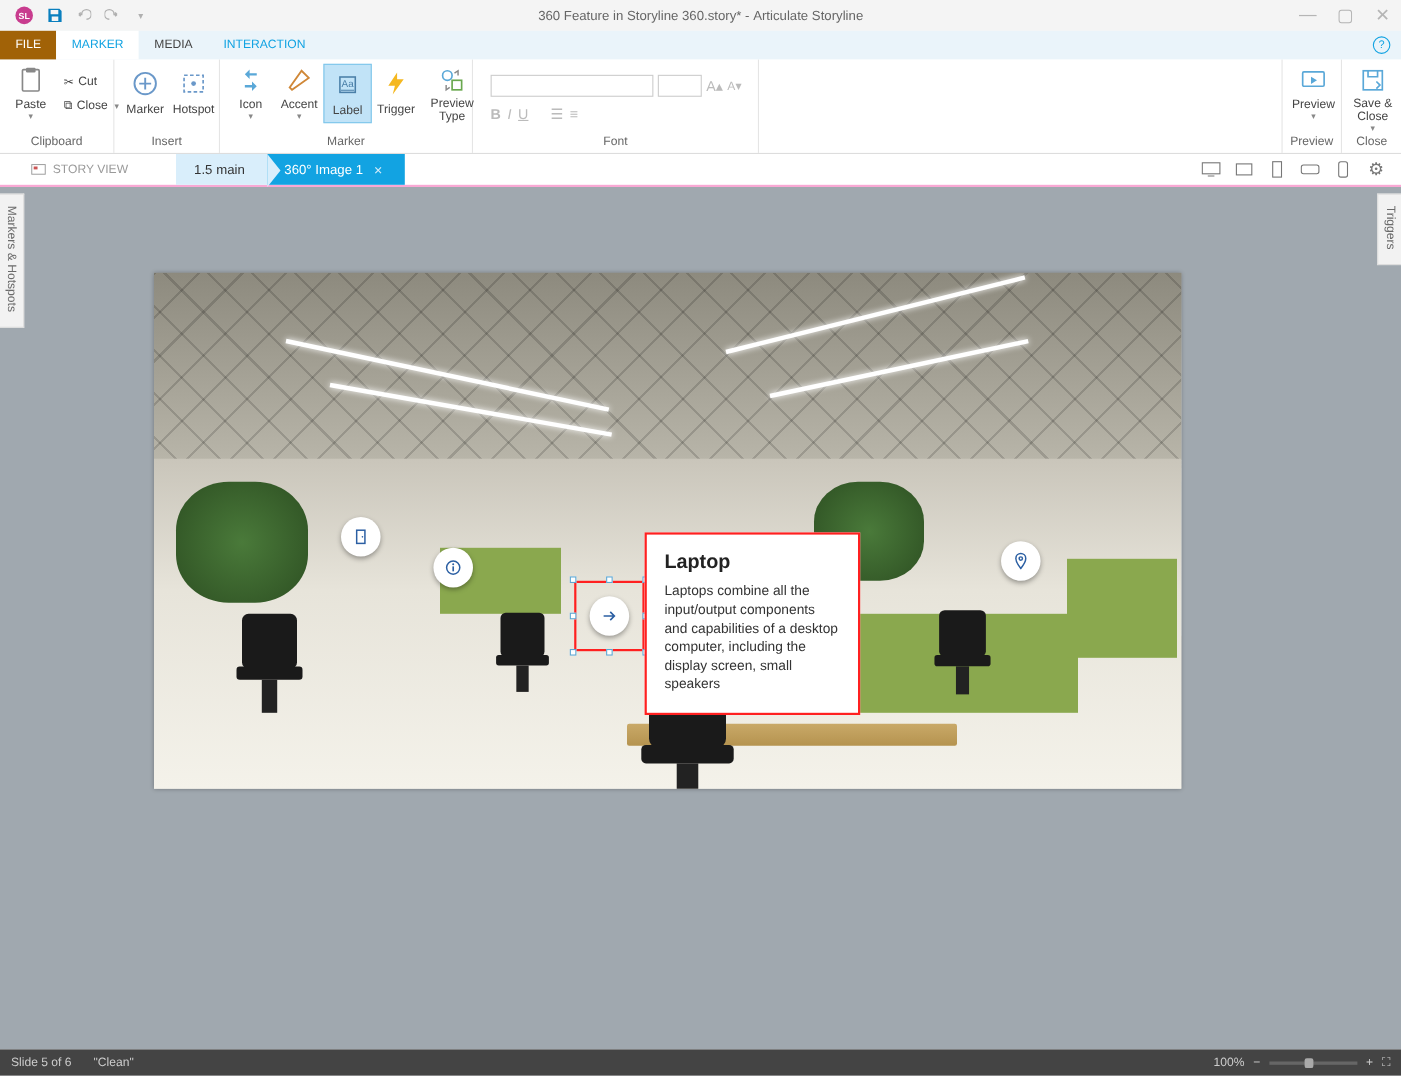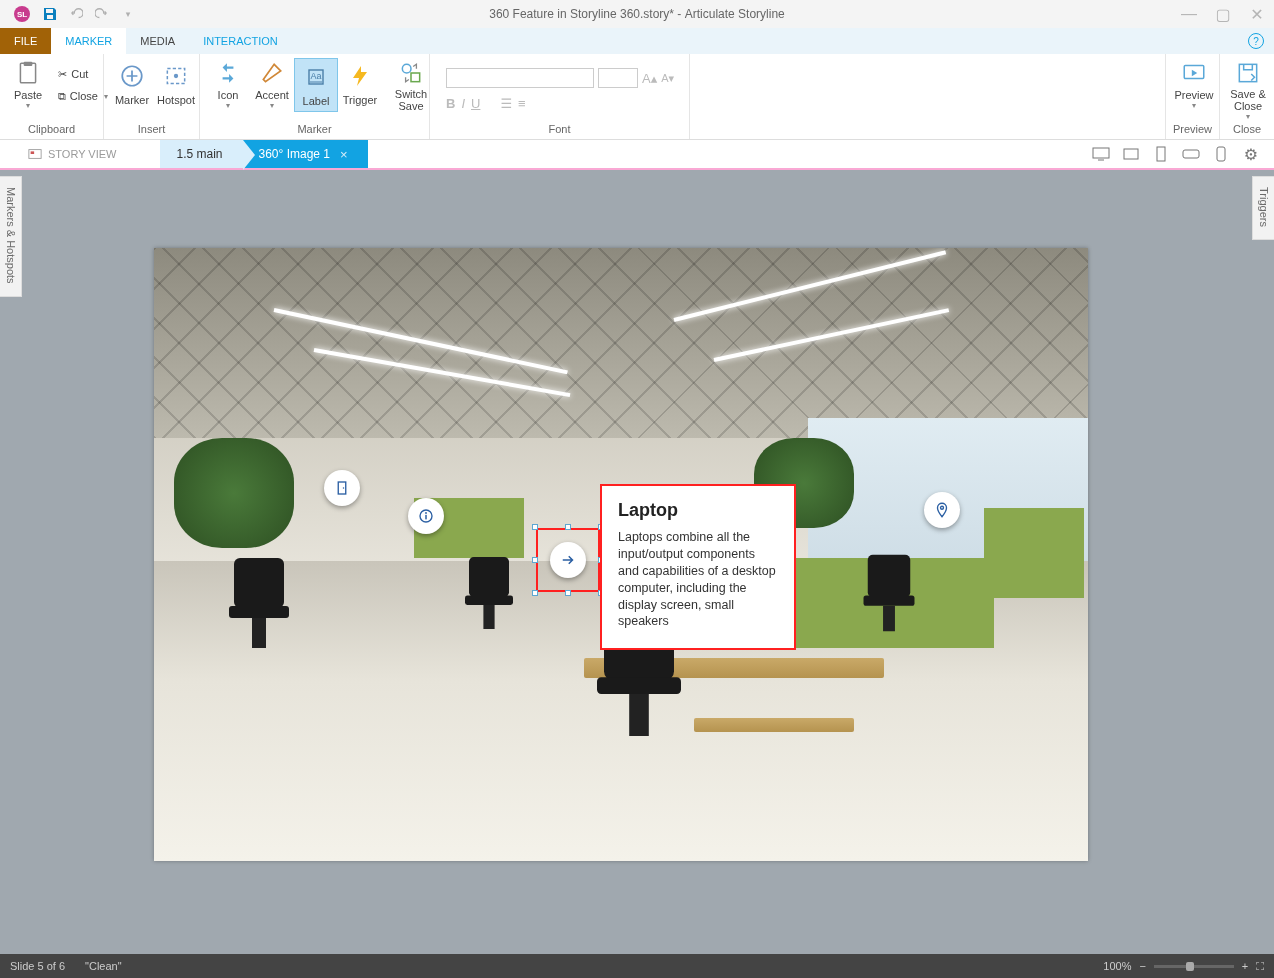--- a/index.html
+++ b/index.html
@@ -52,21 +52,21 @@
 .view-icons div { width:30px; height:30px; display:flex; align-items:center; justify-content:center; color:#777; cursor:pointer;}
 .gear { font-size:16px;}
 
 
 .work-area { position:relative; height: calc(978px - 28px - 26px - 86px - 30px - 24px); background:#a0a8af; }
 .left-panel-tab { position:absolute; left:0; top:6px; width:22px; padding:10px 2px; text-align:center; font-size:11px; color:#6a6a6a; background:#f2f2f2; border:1px solid #ddd; border-left:none;}
 .left-panel-tab span { writing-mode: vertical-rl; }
 .right-panel-tab { position:absolute; right:0; top:6px; width:22px; padding:10px 2px; text-align:center; font-size:11px; color:#6a6a6a; background:#f2f2f2; border:1px solid #ddd; border-right:none;}
 .right-panel-tab span { writing-mode: vertical-rl; }
 
-.stage { position:absolute; left:154px; top:78px; width:934px; height:613px; background: linear-gradient(180deg,#9a978b 0%, #c9c5b9 18%, #e9e6dd 55%, #f2efe7 100%); overflow:hidden; box-shadow: 0 0 4px rgba(0,0,0,.3);}
+.stage { position:absolute; left:140px; top:78px; width:934px; height:469px; background: linear-gradient(180deg,#9a978b 0%, #c9c5b9 18%, #e9e6dd 55%, #f2efe7 100%); overflow:hidden; box-shadow: 0 0 4px rgba(0,0,0,.3);}
 
 .ceiling { position:absolute; top:0; left:0; right:0; height:190px; background: repeating-linear-gradient(135deg, rgba(0,0,0,.15) 0 2px, transparent 2px 28px), repeating-linear-gradient(45deg, rgba(0,0,0,.15) 0 2px, transparent 2px 28px), linear-gradient(180deg,#8d8a7e,#bdbaae);}
 .light-strip { position:absolute; height:4px; background:#fff; box-shadow:0 0 6px #fff; transform-origin:left;}
 .floor { position:absolute; left:0; right:0; bottom:0; height:300px; background: linear-gradient(180deg, #c9c5ba 0%, #e7e4da 40%, #f4f2ea 100%);}
 .window-r { position:absolute; right:0; top:170px; width:280px; height:160px; background: linear-gradient(180deg,#e0ecf2,#cddce5);}
 .greenery { position:absolute; background:radial-gradient(circle,#4a7a3a,#2d4f22); border-radius:40%;}
 .desk { position:absolute; background:linear-gradient(180deg,#c9a968,#b5934f); border-radius:2px;}
 .chair { position:absolute; width:70px; height:90px;}
 .chair .back { position:absolute; top:0; left:10px; width:50px; height:50px; background:#1a1a1a; border-radius:6px;}
 .chair .seat { position:absolute; top:48px; left:5px; width:60px; height:12px; background:#1a1a1a; border-radius:3px;}
@@ -222,21 +222,21 @@
         <div class="btn-label">Trigger</div>
       </div>
       <div class="big-btn" style="min-width:58px;">
         <div class="icon-slot">
             <svg viewBox="0 0 24 24" width="26" height="26">
               <circle cx="8" cy="8" r="4" fill="none" stroke="#5aa8d8" stroke-width="1.4"></circle>
               <rect x="12" y="12" width="8" height="8" fill="none" stroke="#6aa84f" stroke-width="1.4"></rect>
               <path d="M14 6l3-2v4M10 18l-3 2v-4" stroke="#888" stroke-width="1.2" fill="none"></path>
             </svg>
           </div>
-        <div class="btn-label">Switch Save</div>
+        <div class="btn-label">Preview Type</div>
       </div>
     </div>
     <div class="group-label">Marker</div>
   </div>
 
   <div class="group" style="width:260px;">
     <div class="controls" style="flex-direction:column;align-items:flex-start;">
       <div class="font-combo">
         <input type="text" style="width: 148px;">
         <input type="text" style="width: 40px;">

